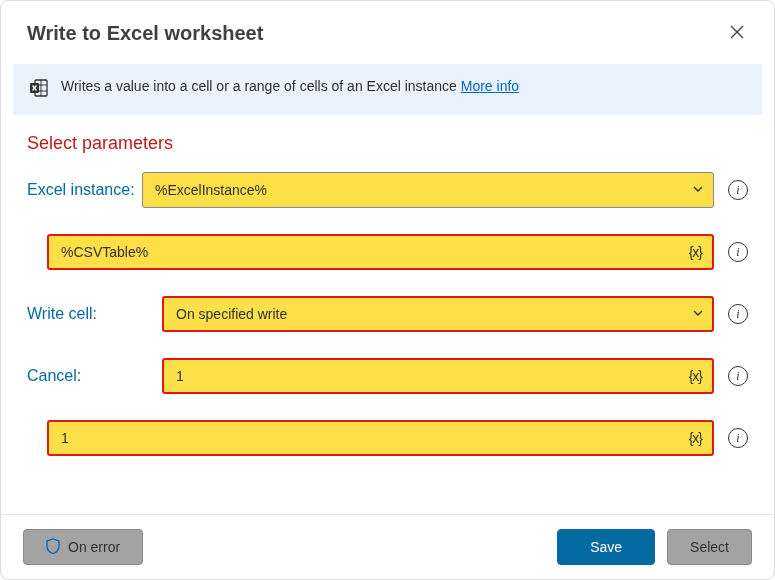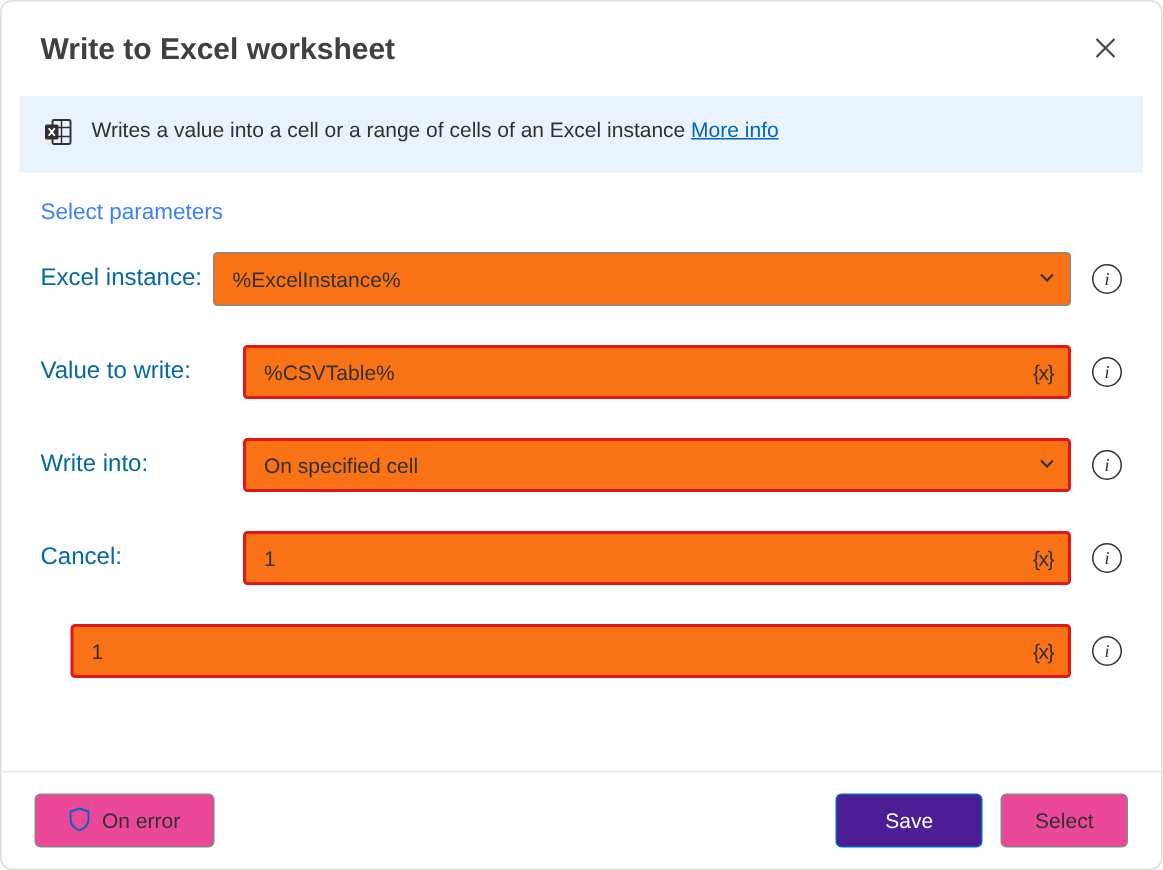--- a/index.html
+++ b/index.html
@@ -48,23 +48,23 @@
     gap: 12px;
     font-size: 14px;
     color: #323130;
   }
   .excel-icon { flex-shrink:0; }
   .infobar a { color: #0067c0; text-decoration: underline; }
   .section {
     padding: 18px 26px 0 26px;
   }
   .section h2 {
-    font-size: 15px;
+    font-size: 18px;
     font-weight: 400;
-    color: #3b82f6;
+    color: #b91c1c;
     margin: 0 0 18px 0;
   }
   .row {
     display: flex;
     align-items: center;
     margin-bottom: 26px;
   }
   .row-label {
     width: 115px;
     font-size: 16px;
@@ -77,21 +77,21 @@
     display: flex;
     align-items: center;
   }
   .field {
     width: 100%;
     height: 36px;
     border: 1px solid #8a8886;
     border-radius: 3px;
     padding: 0 40px 0 12px;
     font-size: 14px;
-    background: #f97316;
+    background: #fde047;
     color: #323130;
     display: flex;
     align-items: center;
   }
   .hl .field {
     border: 2px solid #e11818;
     margin-left: 20px;
   }
   .chevron, .var-icon {
     position: absolute;
@@ -130,25 +130,25 @@
   .btn {
     height: 36px;
     border-radius: 4px;
     font-size: 14px;
     padding: 0 22px;
     cursor: pointer;
     display: inline-flex;
     align-items: center;
     gap: 8px;
     border: 1px solid #8a8886;
-    background: #ec4899;
+    background: #a3a3a3;
     color: #323130;
   }
   .btn.primary {
-    background: #4c1d95;
+    background: #0369a1;
     border-color: #0067c0;
     color: #fff;
     padding: 0 32px;
   }
   .spacer { flex: 1; }
   .shield { color: #0067c0; }
 </style>
 </head>
 <body>
 
@@ -189,32 +189,31 @@
         <span class="chevron">
           <svg width="12" height="12" viewBox="0 0 12 12">
               <path d="M2 4 L6 8 L10 4" fill="none" stroke="#323130" stroke-width="1.4"></path>
             </svg>
         </span>
       </div>
       <div class="info-icon">i</div>
     </div>
 
     <div class="row">
-      <div class="row-label">Value to write:</div>
       <div class="field-wrap hl">
         <div class="field">%CSVTable%</div>
         <span class="var-icon">{x}</span>
       </div>
       <div class="info-icon">i</div>
     </div>
 
     <div class="row">
-      <div class="row-label">Write into:</div>
-      <div class="field-wrap hl">
-        <div class="field">On specified cell</div>
+      <div class="row-label">Write cell:</div>
+      <div class="field-wrap hl">
+        <div class="field">On specified write</div>
         <span class="chevron">
           <svg width="12" height="12" viewBox="0 0 12 12">
               <path d="M2 4 L6 8 L10 4" fill="none" stroke="#323130" stroke-width="1.4"></path>
             </svg>
         </span>
       </div>
       <div class="info-icon">i</div>
     </div>
 
     <div class="row">

